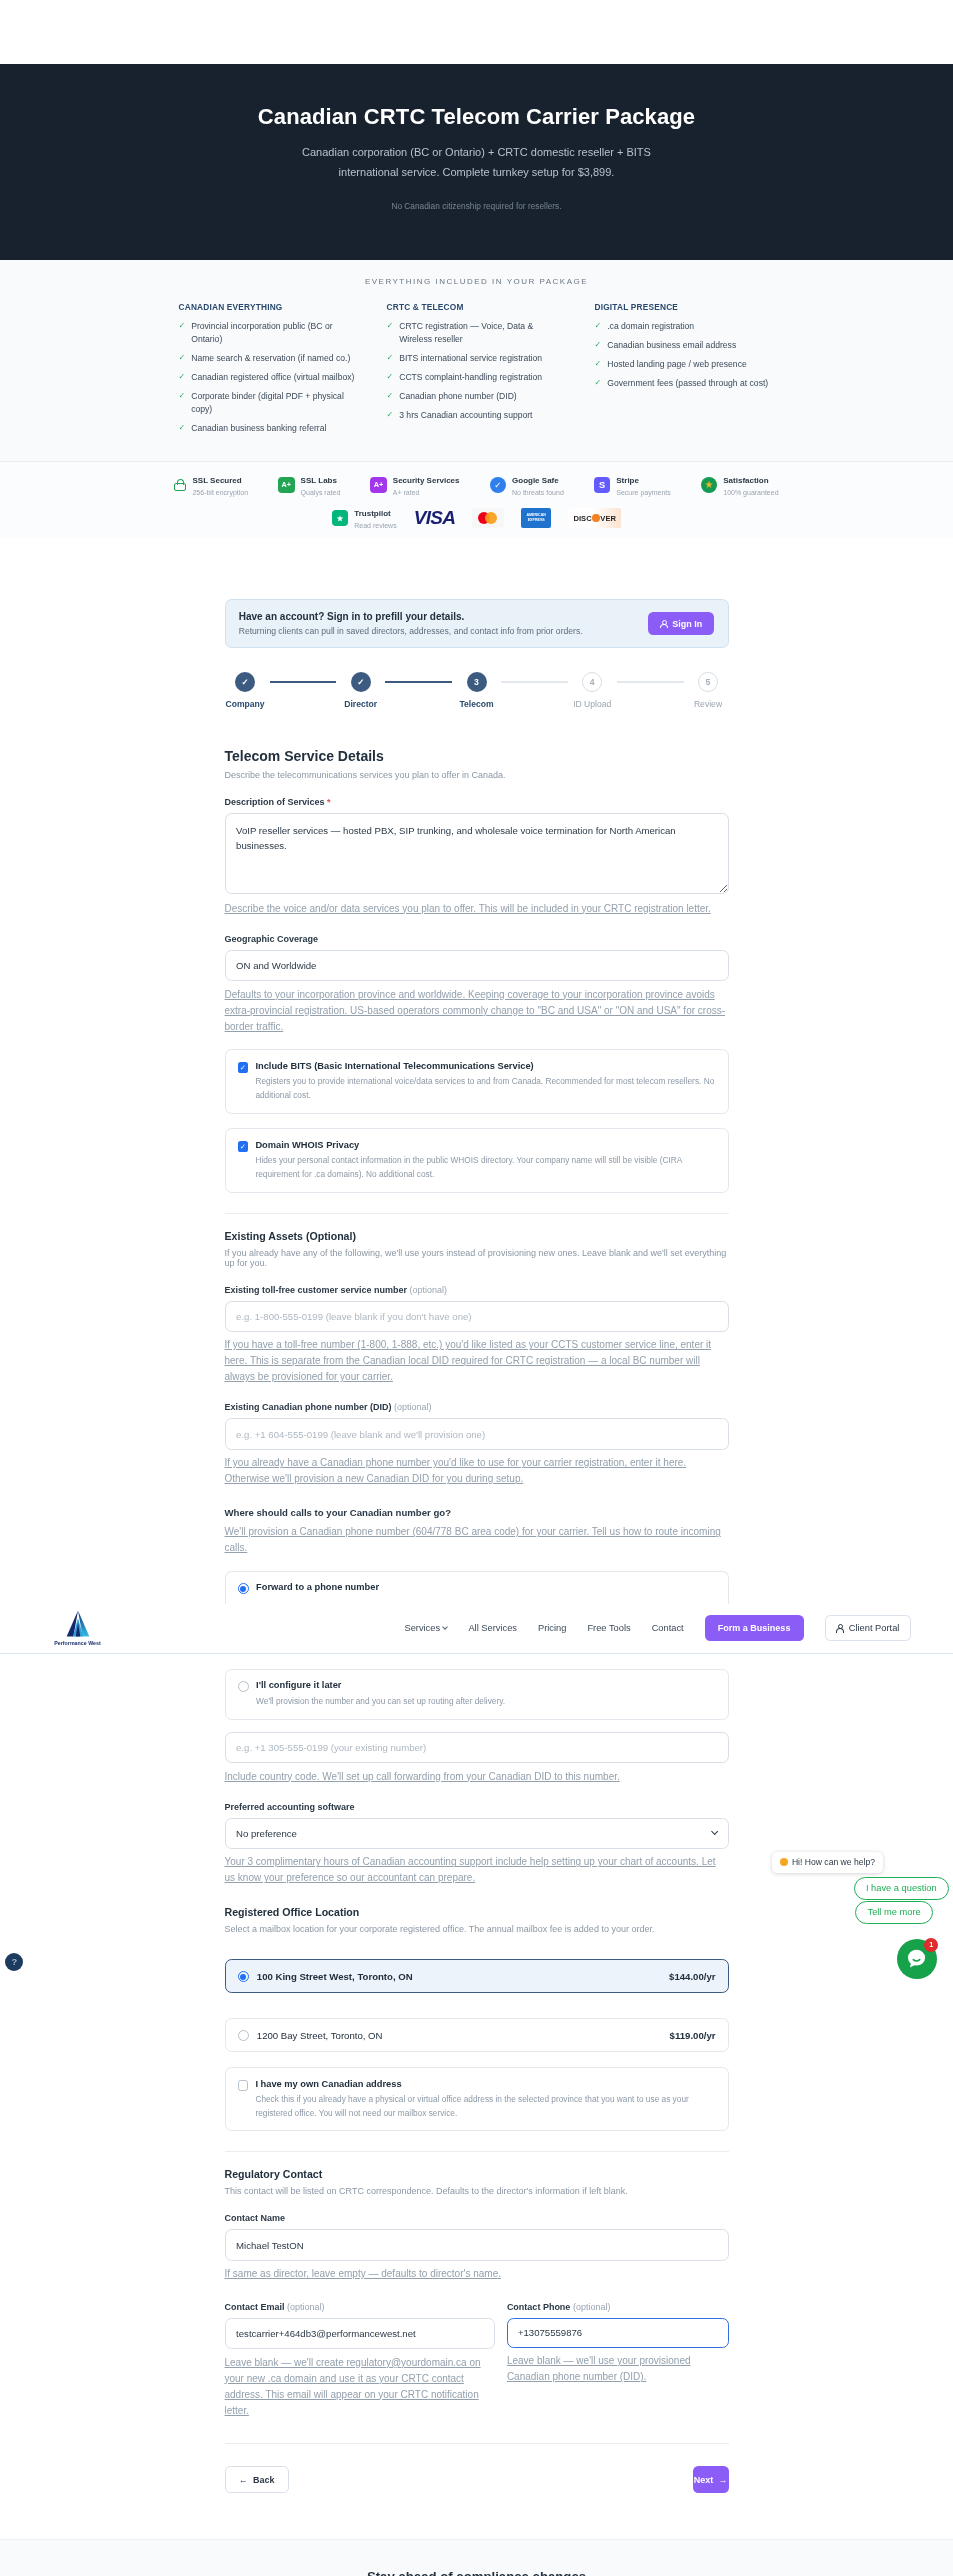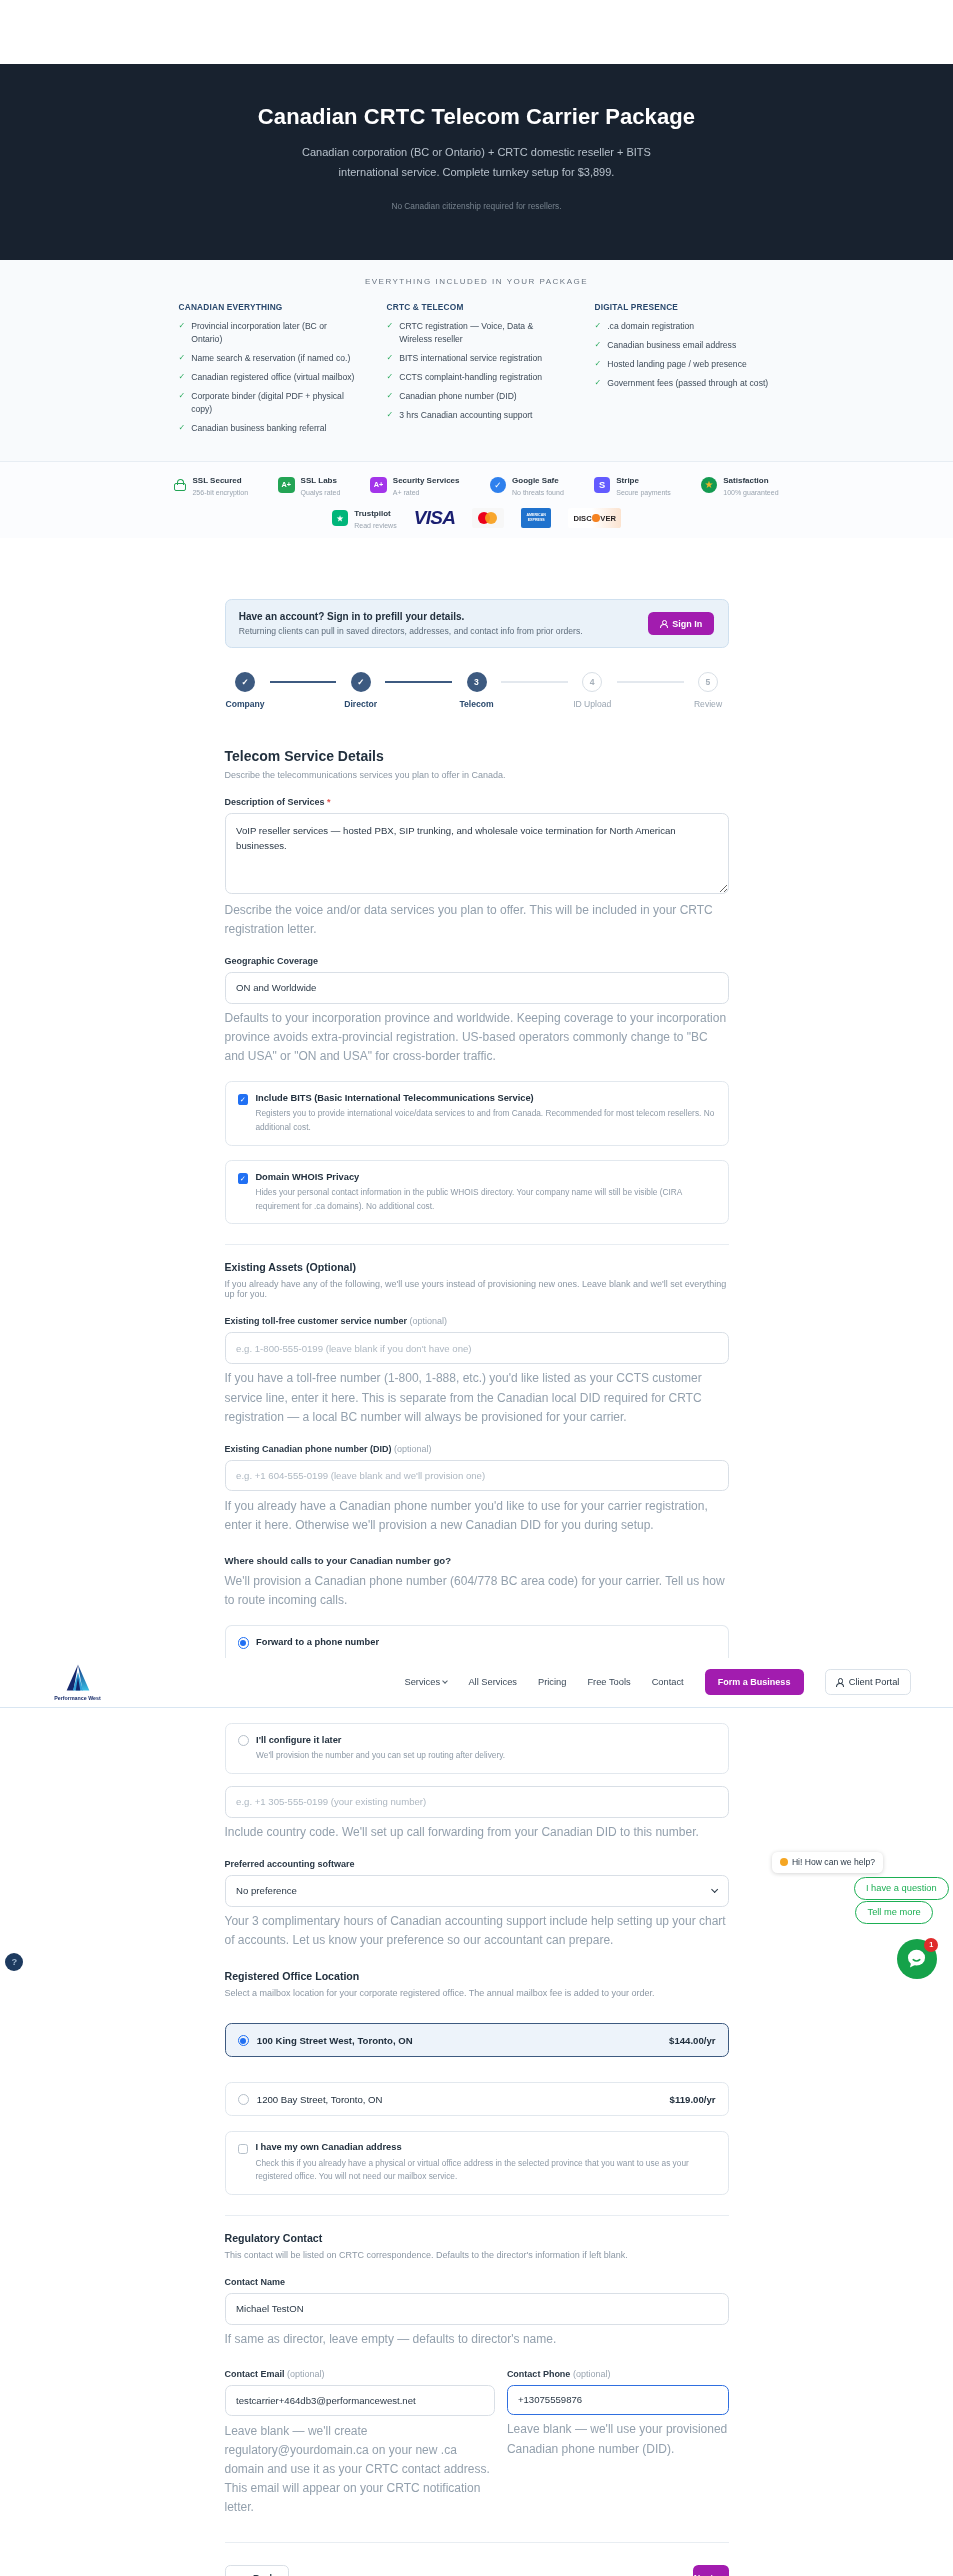--- a/index.html
+++ b/index.html
@@ -42,21 +42,21 @@
   .pay-amex { width:30px; height:20px; background:#1f72cd; border-radius:2px; color:#fff; font-size:3.6px; font-weight:bold; text-align:center; display:flex; align-items:center; justify-content:center; line-height:1.4; padding:1.3px; }
   .pay-disc { height:20px; padding:0 5.3px; border-radius:2.6px; background:linear-gradient(90deg,#ffffff 45%, #fbe3d0); display:flex; align-items:center; font-size:7.6px; font-weight:bold; color:#231f20; }
   .disc-dot { width:7.3px; height:7.3px; background:#f58220; border-radius:50%; margin:0 0.7px; }
 
   
   .container { width:504px; margin:0 auto; }
 
   .banner { margin-top:61px; background:#eaf2f9; border:0.7px solid #cfe0ef; border-radius:6.6px; padding:11.3px 13.2px; display:flex; justify-content:space-between; align-items:center; }
   .banner-title { font-weight:bold; color:#22303e; font-size:10px; }
   .banner-sub { color:#5d6c7b; font-size:8.6px; margin-top:3.3px; }
-  .btn-navy { background:#a21caf; color:#fff; border:none; border-radius:5.3px; padding:6.6px 12px; font-size:9px; font-weight:bold; display:inline-flex; align-items:center; gap:5.3px; cursor:pointer; font-family:inherit; }
+  .btn-navy { background:#8b5cf6; color:#fff; border:none; border-radius:5.3px; padding:6.6px 12px; font-size:9px; font-weight:bold; display:inline-flex; align-items:center; gap:5.3px; cursor:pointer; font-family:inherit; }
   .person-ico { width:7.3px; height:7.3px; position:relative; display:inline-block; }
   .person-ico:before { content:""; position:absolute; top:0; left:2px; width:3.3px; height:3.3px; border:0.9px solid currentColor; border-radius:50%; }
   .person-ico:after { content:""; position:absolute; bottom:-1.3px; left:0; width:6px; height:3.3px; border:0.9px solid currentColor; border-bottom:none; border-radius:4px 4px 0 0; }
 
   
   .stepper { display:flex; align-items:center; margin-top:24px; }
   .step { display:flex; flex-direction:column; align-items:center; width:41px; position:relative; }
   .step-circle { width:20px; height:20px; border-radius:50%; display:flex; align-items:center; justify-content:center; font-size:8.6px; font-weight:bold; }
   .step-circle.done, .step-circle.active { background:#3d5a80; color:#fff; }
   .step-circle.todo { background:#fff; border:1.3px solid #d9dfe6; color:#a6b0ba; }
@@ -68,21 +68,21 @@
   .stepper-spacer { height:29px; }
 
   
   .sec-title { font-size:14px; font-weight:bold; color:#22303e; margin-top:26.5px; }
   .sec-sub { font-size:9px; color:#8b97a4; margin-top:6px; }
   .f-label { font-size:9px; font-weight:bold; color:#2b3947; margin:17px 0 6px; }
   .req { color:#e0524d; } .opt { color:#9aa5b1; font-weight:normal; }
   .inp, .txa, .select { width:100%; border:0.7px solid #d9dfe6; border-radius:6.6px; padding:9.3px 10.6px; font-size:9.6px; color:#2b3947; background:#fff; font-family:inherit; }
   .txa { height:81px; line-height:1.6; resize:vertical; }
   .inp::placeholder, .txa::placeholder { color:#aeb8c2; }
-  .help { font-size:12px; color:#93a0ad; line-height:1.6; margin-top:5.3px; }
+  .help { font-size:10px; color:#93a0ad; line-height:1.6; margin-top:5.3px;text-decoration:underline; }
   .hr { border:none; border-top:0.7px solid #e8edf2; margin:20px 0 2.6px; }
   .card { border:0.7px solid #e2e8ee; border-radius:6.6px; padding:10.6px 12px; margin-top:14.6px; }
   .card-row { display:flex; gap:7.3px; align-items:flex-start; }
   .cb { width:10.6px; height:10.6px; min-width:10.6px; background:#2170f3; border-radius:2.6px; color:#fff; font-size:7.3px; display:flex; align-items:center; justify-content:center; margin-top:1.3px; cursor:pointer; }
   .cb.off { background:#fff; border:1px solid #b6c0ca; }
   .radio { width:11.3px; height:11.3px; min-width:11.3px; border-radius:50%; border:1.3px solid #2170f3; display:flex; align-items:center; justify-content:center; margin-top:0.7px; cursor:pointer; }
   .radio i { width:6px; height:6px; border-radius:50%; background:#2170f3; }
   .radio.off { border-color:#b6c0ca; }
   .card-title { font-size:9.3px; font-weight:bold; color:#22303e; }
   .card-desc { font-size:8.3px; color:#8d99a6; line-height:1.6; margin-top:4.6px; }
@@ -143,21 +143,21 @@
     <p class="hero-note">No Canadian citizenship required for resellers.</p>
   </section>
 
   <section class="included">
     <div class="included-heading">EVERYTHING INCLUDED IN YOUR PACKAGE</div>
     <div class="included-grid">
       <div class="inc-col">
         <div class="col-title">CANADIAN EVERYTHING</div>
         <div class="inc-item">
             <span class="check-glyph">✓</span>
-            <span>Provincial incorporation later (BC or Ontario)</span>
+            <span>Provincial incorporation public (BC or Ontario)</span>
           </div>
         <div class="inc-item">
             <span class="check-glyph">✓</span>
             <span>Name search &amp; reservation (if named co.)</span>
           </div>
         <div class="inc-item">
             <span class="check-glyph">✓</span>
             <span>Canadian registered office (virtual mailbox)</span>
           </div>
         <div class="inc-item">

